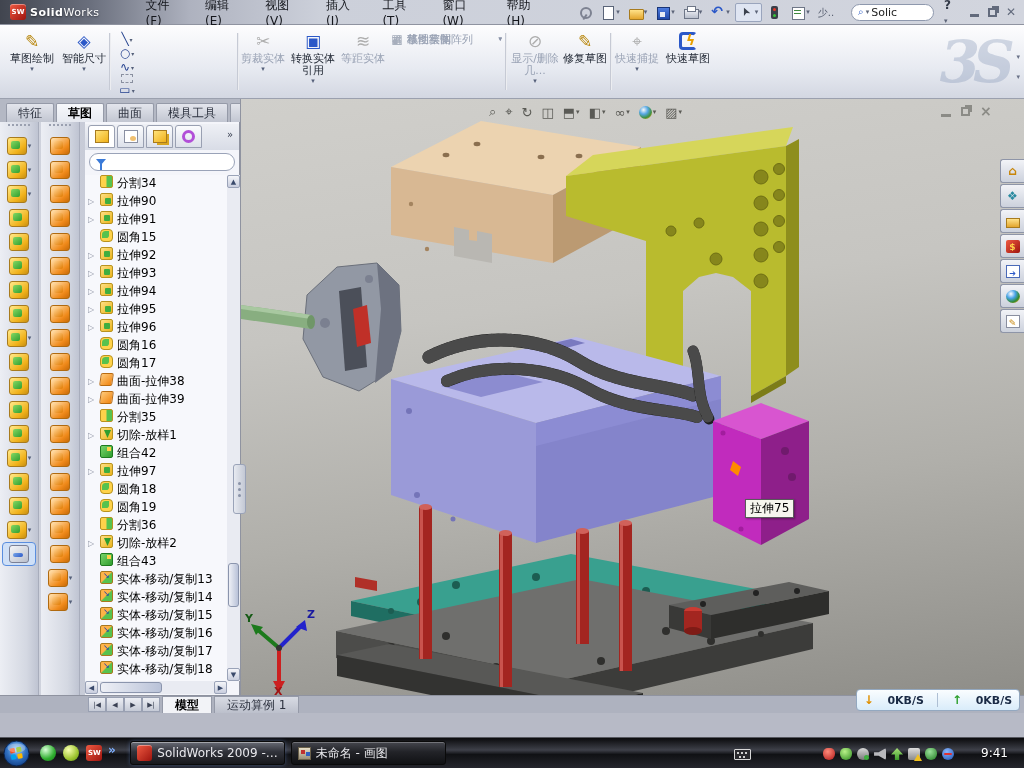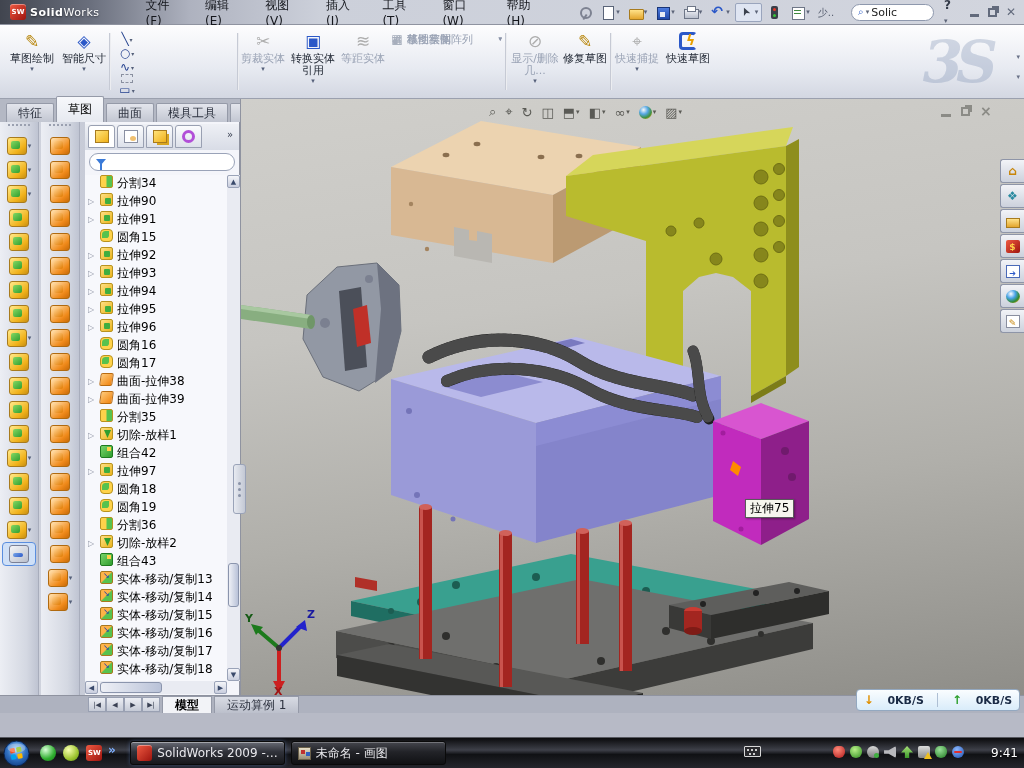--- a/index.html
+++ b/index.html
@@ -64,29 +64,29 @@
   .ic-rapid{position:relative;width:18px;height:18px;margin:0 auto;border:3px solid #2b58c8;border-right-color:transparent;border-radius:4px}
   .ic-rapid::after{content:"ϟ";position:absolute;left:4px;top:-3px;font-size:14px;color:#e8a000;font-weight:bold}
   #egrid{position:absolute;left:112px;top:7px;width:122px}
   .eg{width:30px;display:flex;align-items:center;justify-content:center;gap:1px}
   .eg .g{font-size:12px;color:#23408e;line-height:14px}
   .eg .g.g-mq{width:12px;height:9px;border:1px dashed #8a90a0}
   .eg .dd{font-size:6px;color:#55607a}
   .srow{position:absolute;left:0;width:112px;height:20px;display:flex;align-items:center;gap:3px;font-size:11px;color:#9aa3b5}
   .srow .si-g{font-size:12px;color:#a7aebc;width:14px;text-align:center}
   .srow .dd{margin-left:auto;font-size:7px;color:#8a93a8}
-  #watermark{position:absolute;right:33px;top:8px;font-family:"DejaVu Serif","Liberation Serif",serif;
+  #watermark{position:absolute;right:16px;top:8px;font-family:"DejaVu Serif","Liberation Serif",serif;
     font-size:58px;font-style:italic;font-weight:bold;color:rgba(125,142,178,.32);letter-spacing:-7px;line-height:58px}
   .cm-chev{position:absolute;right:4px;font-size:7px;color:#6a7288}
 
   
   #tabstrip{left:0;top:99px;width:370px;height:23px;background:#b4b8c4;display:flex;align-items:flex-end;padding-left:6px;gap:2px}
   .ttab{height:19px;padding:0 11px;display:flex;align-items:center;font-size:12px;color:#2e3340;
     background:linear-gradient(#e3e5ec,#c2c6d1);border:1px solid #959aa8;border-bottom:none;border-radius:2px 2px 0 0}
-  .ttab.active{height:26px;background:linear-gradient(#f7f8fb,#e6e9f0);color:#000;font-weight:normal}
+  .ttab.active{height:19px;background:linear-gradient(#f7f8fb,#e6e9f0);color:#000;font-weight:bold}
 
   
   #viewport{left:240px;top:99px;width:784px;height:597px;
     background:linear-gradient(172deg,#d0cfcb 0%,#c6c5c1 35%,#b0afaa 65%,#8e8d88 100%);
     border-left:1px solid #8f93a0;overflow:hidden}
   #modelsvg{position:absolute;left:0;top:0}
   #hud{position:absolute;left:246px;top:4px;display:flex;align-items:center;gap:5px;opacity:.9}
   .hud-btn{display:flex;align-items:center;gap:1px;padding:1px 2px}
   .hud-btn .g{font-size:13px;color:#4e4e49}
   .hud-btn .g.g-scene{width:13px;height:13px;border-radius:50%;
@@ -218,21 +218,21 @@
   .ql.solidworks{background:linear-gradient(135deg,#ef5a42,#9e140e)}
   .ql.solidworks::before{content:"SW";position:absolute;left:2px;top:4px;font-size:7px;font-weight:bold;color:#fff}
   #qlchev{color:#7fb0ff;font-size:12px;font-weight:bold;margin-left:6px;margin-top:-6px}
   #tasks{display:flex;gap:6px;margin-left:14px}
   .taskbtn{width:155px;height:24px;border-radius:3px;border:1px solid #0a0a0a;display:flex;align-items:center;gap:5px;
     padding:0 6px;background:linear-gradient(#45474e,#222328 45%,#101114);box-shadow:inset 0 1px rgba(255,255,255,.25)}
   .taskbtn.active{background:linear-gradient(#686b75,#30323a 45%,#17181c);box-shadow:inset 0 1px rgba(255,255,255,.4),0 0 4px rgba(120,170,255,.35)}
   .taskbtn .tl{font-size:12px;white-space:nowrap;overflow:hidden;text-overflow:ellipsis}
   .painticon{width:13px;height:13px;background:linear-gradient(#e8dfc8,#9a8f78);border:1px solid #6a604a;position:relative}
   .painticon::after{content:"";position:absolute;left:2px;top:2px;width:4px;height:4px;background:#c03030;box-shadow:5px 2px 0 #3060c0}
-  #tray{margin-left:auto;display:flex;align-items:flex-start;gap:23px;padding-right:6px}
+  #tray{margin-left:auto;display:flex;align-items:flex-end;gap:23px;padding-right:16px}
   .tray-kbd{width:17px;height:11px;border:1px solid #d8d8d8;background:#2a2a2e;border-radius:1px;position:relative}
   .tray-kbd::after{content:"";position:absolute;left:2px;top:2px;width:2px;height:2px;background:#cfcfcf;
     box-shadow:4px 0 0 #cfcfcf,8px 0 0 #cfcfcf,2px 4px 0 #cfcfcf,6px 4px 0 #cfcfcf}
   .tico{width:12px;height:12px;position:relative;border-radius:2px}
   .tico.antivirus{background:radial-gradient(circle at 40% 30%,#ff8a7a,#b01818);border-radius:40% 40% 50% 50%}
   .tico.speed{background:radial-gradient(circle at 40% 30%,#b8f088,#2c8a1f);border-radius:40% 40% 50% 50%}
   .tico.game{background:linear-gradient(#d8d8d8,#787878);border-radius:50%}
   .tico.game::after{content:"";position:absolute;right:0;bottom:0;width:5px;height:5px;border-radius:50%;background:#3fae3f}
   .tico.volume{background:#b8b8bc;clip-path:polygon(0 35%,38% 35%,100% 0,100% 100%,38% 65%,0 65%)}
   .tico.upload{background:linear-gradient(#a8e078,#3a9a2a);clip-path:polygon(50% 0,100% 55%,68% 55%,68% 100%,32% 100%,32% 55%,0 55%)}

